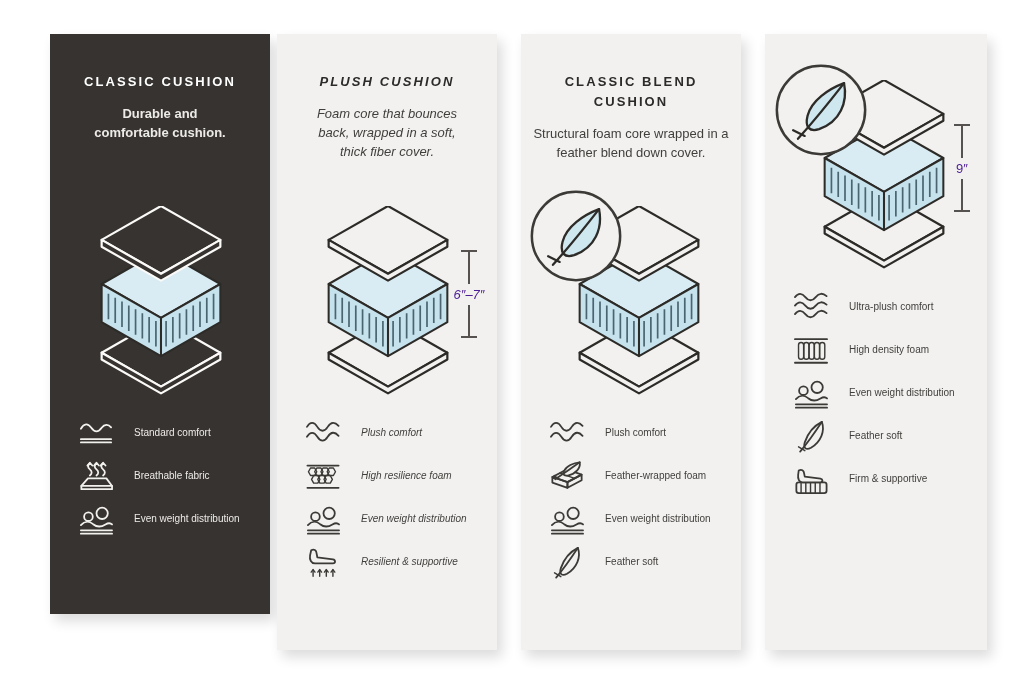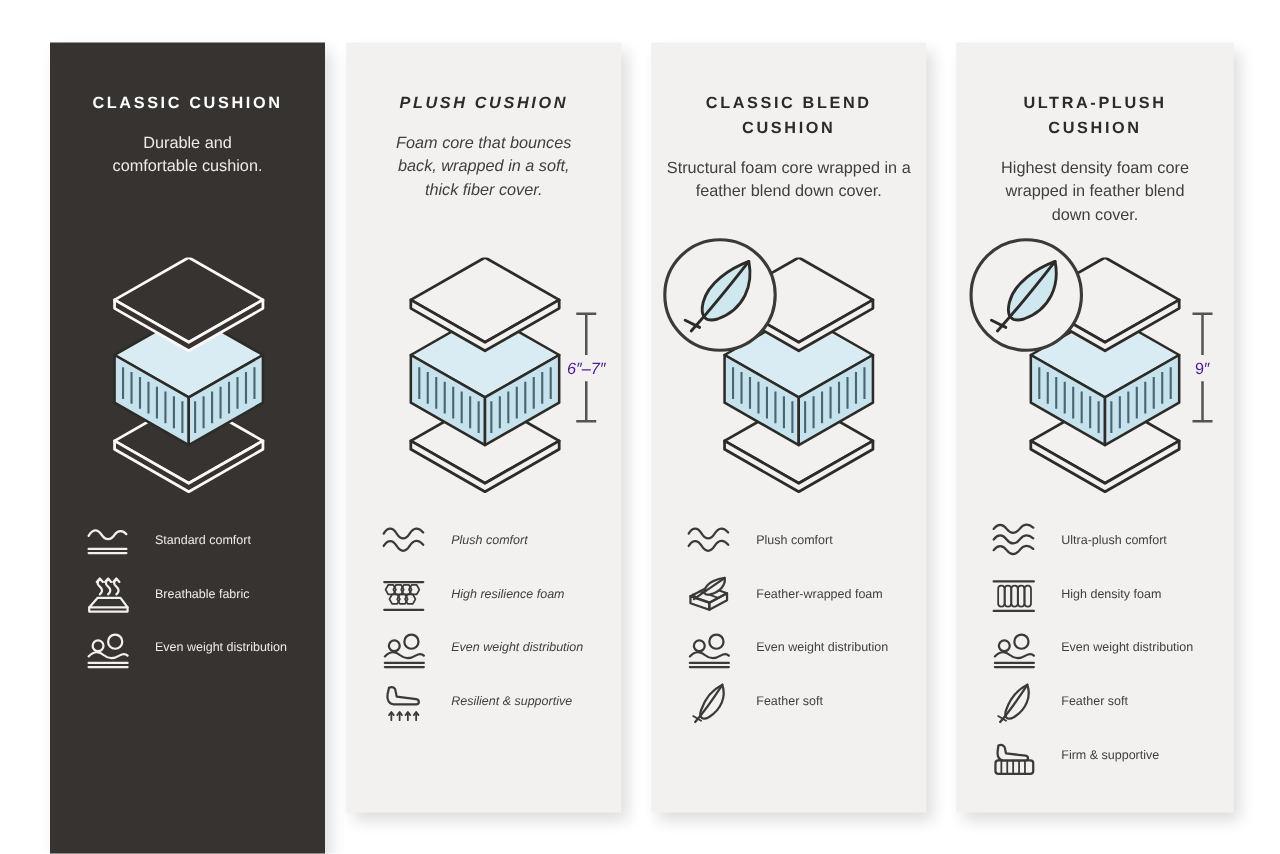--- a/index.html
+++ b/index.html
@@ -8,21 +8,21 @@
   .stage { position:relative; width:1024px; height:683px; background:#ffffff; overflow:hidden; }
 
   .card {
     position:absolute; top:34px; height:616px; width:220px;
     background:var(--bg); box-shadow:5px 7px 12px rgba(0,0,0,0.14);
     padding-top:38px; display:flex; flex-direction:column; align-items:center;
   }
   .card.dark  { --bg:#363330; --line:#fbfaf8; --ink:#f2f1ee; --title:#ffffff; --text:#edebe8; }
   .card.light { --bg:#f2f1ef; --line:#2d2b28; --ink:#3c3a37; --title:#2d2b29; --text:#413f3c; }
 
-  .card-1 { left:40px;  height:650px; }
+  .card-1 { left:50px;  height:580px; }
   .card-2 { left:277px;font-style:italic; }
   .card-3 { left:521px; }
   .card-4 { left:765px; width:222px; }
 
   .col-header { height:126px; display:flex; flex-direction:column; align-items:center; }
   .col-title {
     color:var(--title); font-weight:bold; font-size:13px; letter-spacing:2.1px;
     text-align:center; line-height:1.55; max-width:182px;
   }
   .col-desc {
@@ -61,21 +61,21 @@
   .f-label { color:var(--text); font-size:10px; line-height:1.35; max-width:118px; }
 </style>
 </head>
 <body>
 
 <div class="stage">
 
   <div class="card card-1 dark">
     <div class="col-header">
       <div class="col-title">CLASSIC CUSHION</div>
-      <div class="col-desc" style="max-width:136px;">Durable and comfortable cushion.</div>
+      <div class="col-desc" style="max-width:136px;font-weight:bold;">Durable and comfortable cushion.</div>
     </div>
     <div class="illustration">
       <svg class="cushion" viewBox="0 0 200 230">
         <path class="slab" d="M100 133 L170 173 L100 213 L30 173 Z"></path>
         <path class="slab" d="M30 173 L100 213 L170 173 L170 181 L100 221 L30 181 Z"></path>
         <path class="foam-top" d="M100 52 L170 92 L100 132 L30 92 Z"></path>
         <path class="foam-side" d="M30 92 L100 132 L100 177 L30 137 Z"></path>
         <path class="foam-side" d="M100 132 L170 92 L170 137 L100 177 Z"></path>
         <path class="hatch" d="M38 103.6 L38 133.6 M46 108.1 L46 138.1 M54 112.7 L54 142.7 M62 117.3 L62 147.3 M70 121.9 L70 151.9 M78 126.4 L78 156.4 M86 131 L86 161 M94 135.6 L94 165.6 M106 135.6 L106 165.6 M114 131 L114 161 M122 126.4 L122 156.4 M130 121.9 L130 151.9 M138 117.3 L138 147.3 M146 112.7 L146 142.7 M154 108.1 L154 138.1 M162 103.6 L162 133.6"></path>
         <path class="slab" d="M100 0 L170 40 L100 80 L30 40 Z"></path>
@@ -270,24 +270,20 @@
             <path d="M31.5 3 C25 13 18.5 23 8.5 34.5"></path>
             <path class="thin" d="M6.8 29.5 L13.5 33.5"></path>
           </svg>
         </span>
         <span class="f-label">Feather soft</span>
       </div>
     </div>
   </div>
 
   <div class="card card-4 light">
-    <div class="col-header">
-      <div class="col-title">ULTRA-PLUSH CUSHION</div>
-      <div class="col-desc" style="max-width:176px;">Highest density foam core wrapped in feather blend down cover.</div>
-    </div>
     <div class="illustration shift">
       <svg class="cushion" viewBox="0 0 200 230">
         <path class="slab" d="M100 133 L170 173 L100 213 L30 173 Z"></path>
         <path class="slab" d="M30 173 L100 213 L170 173 L170 181 L100 221 L30 181 Z"></path>
         <path class="foam-top" d="M100 52 L170 92 L100 132 L30 92 Z"></path>
         <path class="foam-side" d="M30 92 L100 132 L100 177 L30 137 Z"></path>
         <path class="foam-side" d="M100 132 L170 92 L170 137 L100 177 Z"></path>
         <path class="hatch" d="M38 103.6 L38 133.6 M46 108.1 L46 138.1 M54 112.7 L54 142.7 M62 117.3 L62 147.3 M70 121.9 L70 151.9 M78 126.4 L78 156.4 M86 131 L86 161 M94 135.6 L94 165.6 M106 135.6 L106 165.6 M114 131 L114 161 M122 126.4 L122 156.4 M130 121.9 L130 151.9 M138 117.3 L138 147.3 M146 112.7 L146 142.7 M154 108.1 L154 138.1 M162 103.6 L162 133.6"></path>
         <path class="slab" d="M100 0 L170 40 L100 80 L30 40 Z"></path>
         <path class="slab" d="M30 40 L100 80 L170 40 L170 48 L100 88 L30 48 Z"></path>

